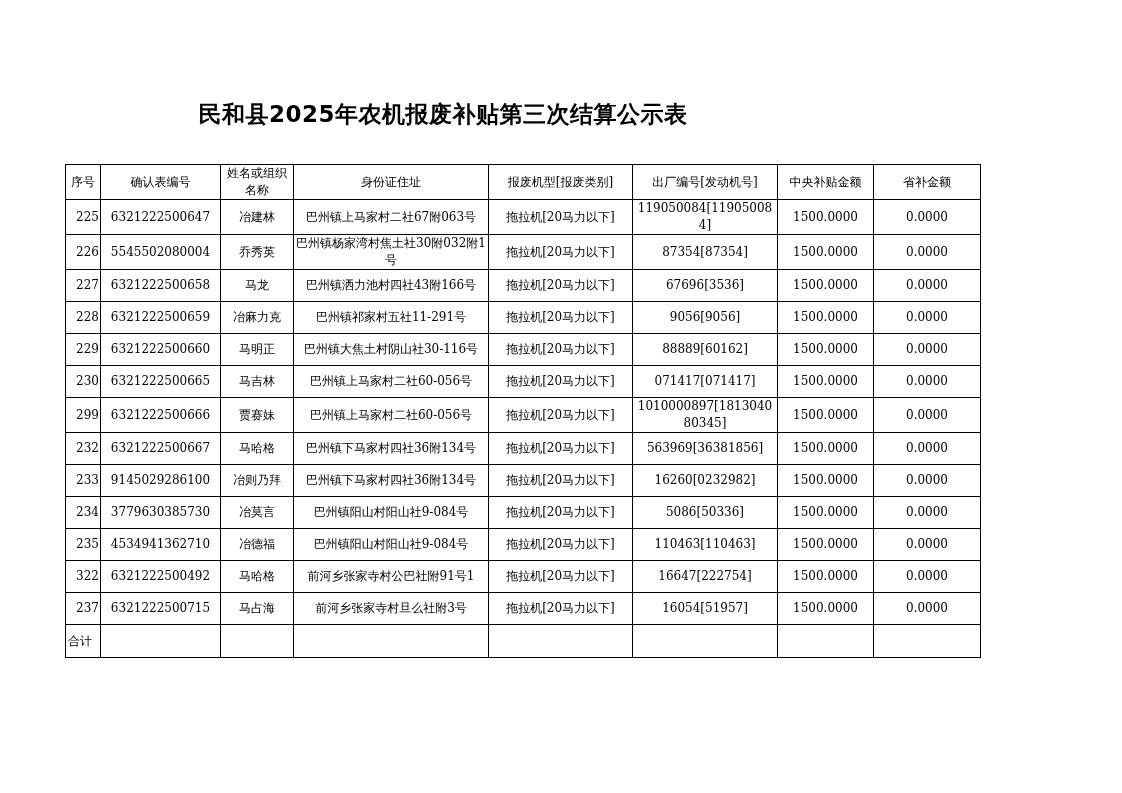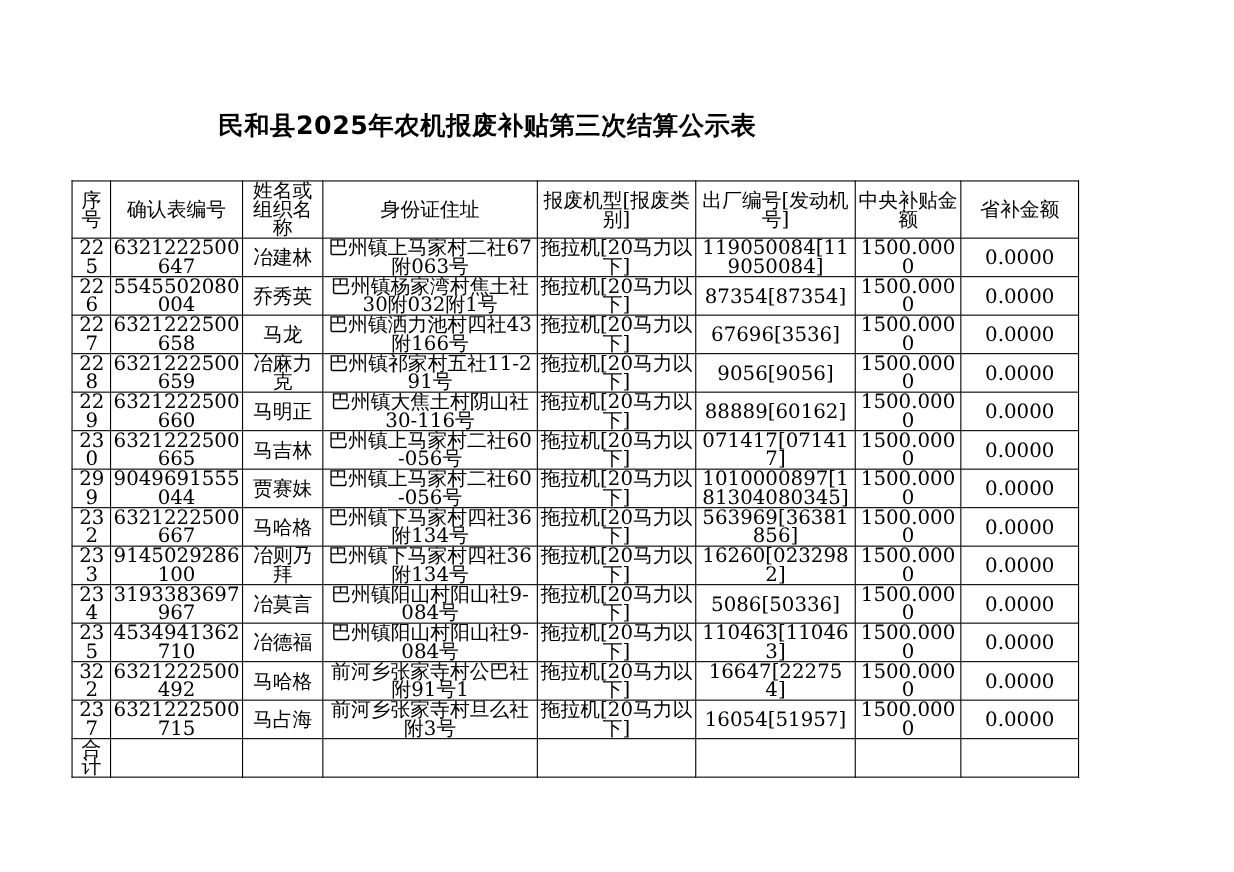--- a/index.html
+++ b/index.html
@@ -24,21 +24,21 @@
     letter-spacing: 0.5px;
     white-space: nowrap;
   }
   table.notice-table {
     position: absolute;
     left: 65px;
     top: 164px;
     width: 915px;
     border-collapse: collapse;
     table-layout: fixed;
-    font-size: 18px;
+    font-size: 12px;
   }
   .notice-table th, .notice-table td {
     border: 1px solid #000000;
     padding: 0;
     overflow: hidden;
     height: 31px;
     font-weight: normal;
   }
   .notice-table thead th { height: 33px; }
   .notice-table .total-row td { height: 32px; }
@@ -258,21 +258,21 @@
           </td>
           <td>
             <div class="cw">0.0000</div>
           </td>
         </tr>
         <tr>
           <td>
             <div class="cw right">299</div>
           </td>
           <td>
-            <div class="cw">9049691555044</div>
+            <div class="cw">6321222500666</div>
           </td>
           <td>
             <div class="cw">贾赛妹</div>
           </td>
           <td>
             <div class="cw">巴州镇上马家村二社60-056号</div>
           </td>
           <td>
             <div class="cw">拖拉机[20马力以下]</div>
           </td>
@@ -336,21 +336,21 @@
           </td>
           <td>
             <div class="cw">0.0000</div>
           </td>
         </tr>
         <tr>
           <td>
             <div class="cw right">234</div>
           </td>
           <td>
-            <div class="cw">3193383697967</div>
+            <div class="cw">3779630385730</div>
           </td>
           <td>
             <div class="cw">冶莫言</div>
           </td>
           <td>
             <div class="cw">巴州镇阳山村阳山社9-084号</div>
           </td>
           <td>
             <div class="cw">拖拉机[20马力以下]</div>
           </td>

